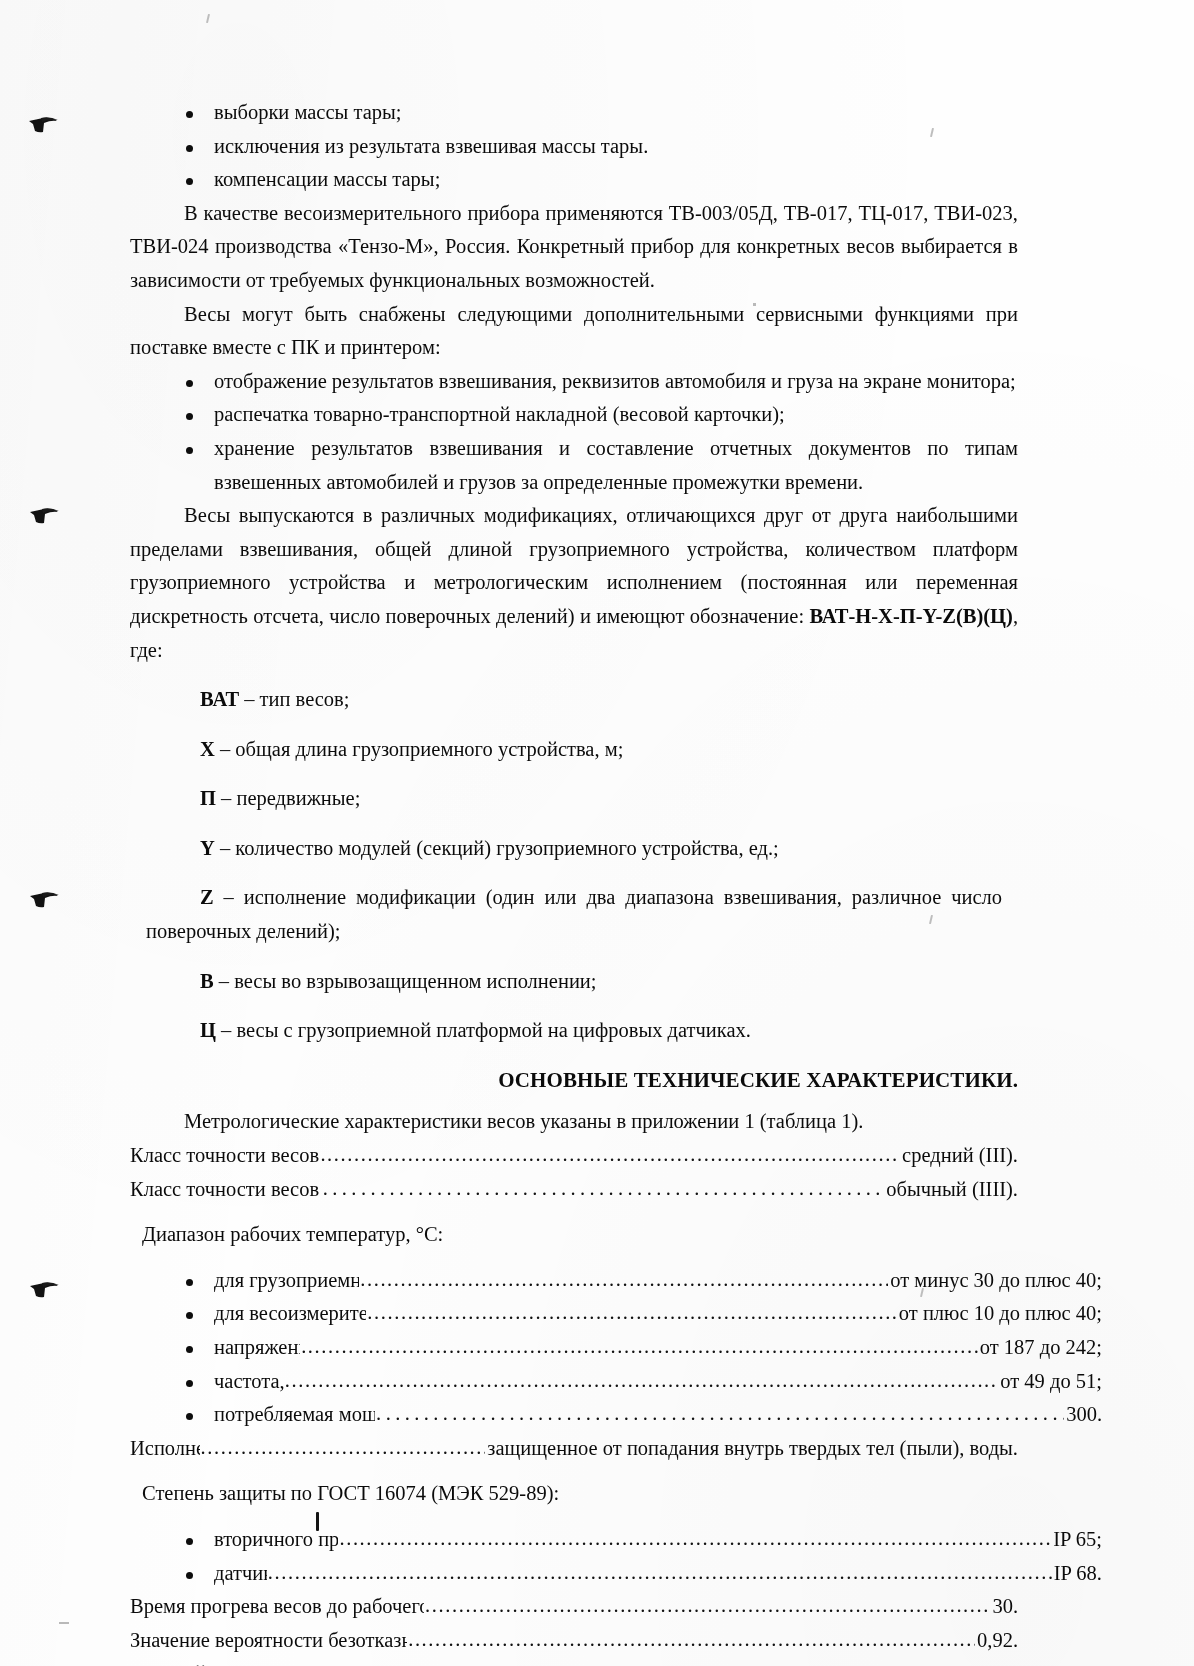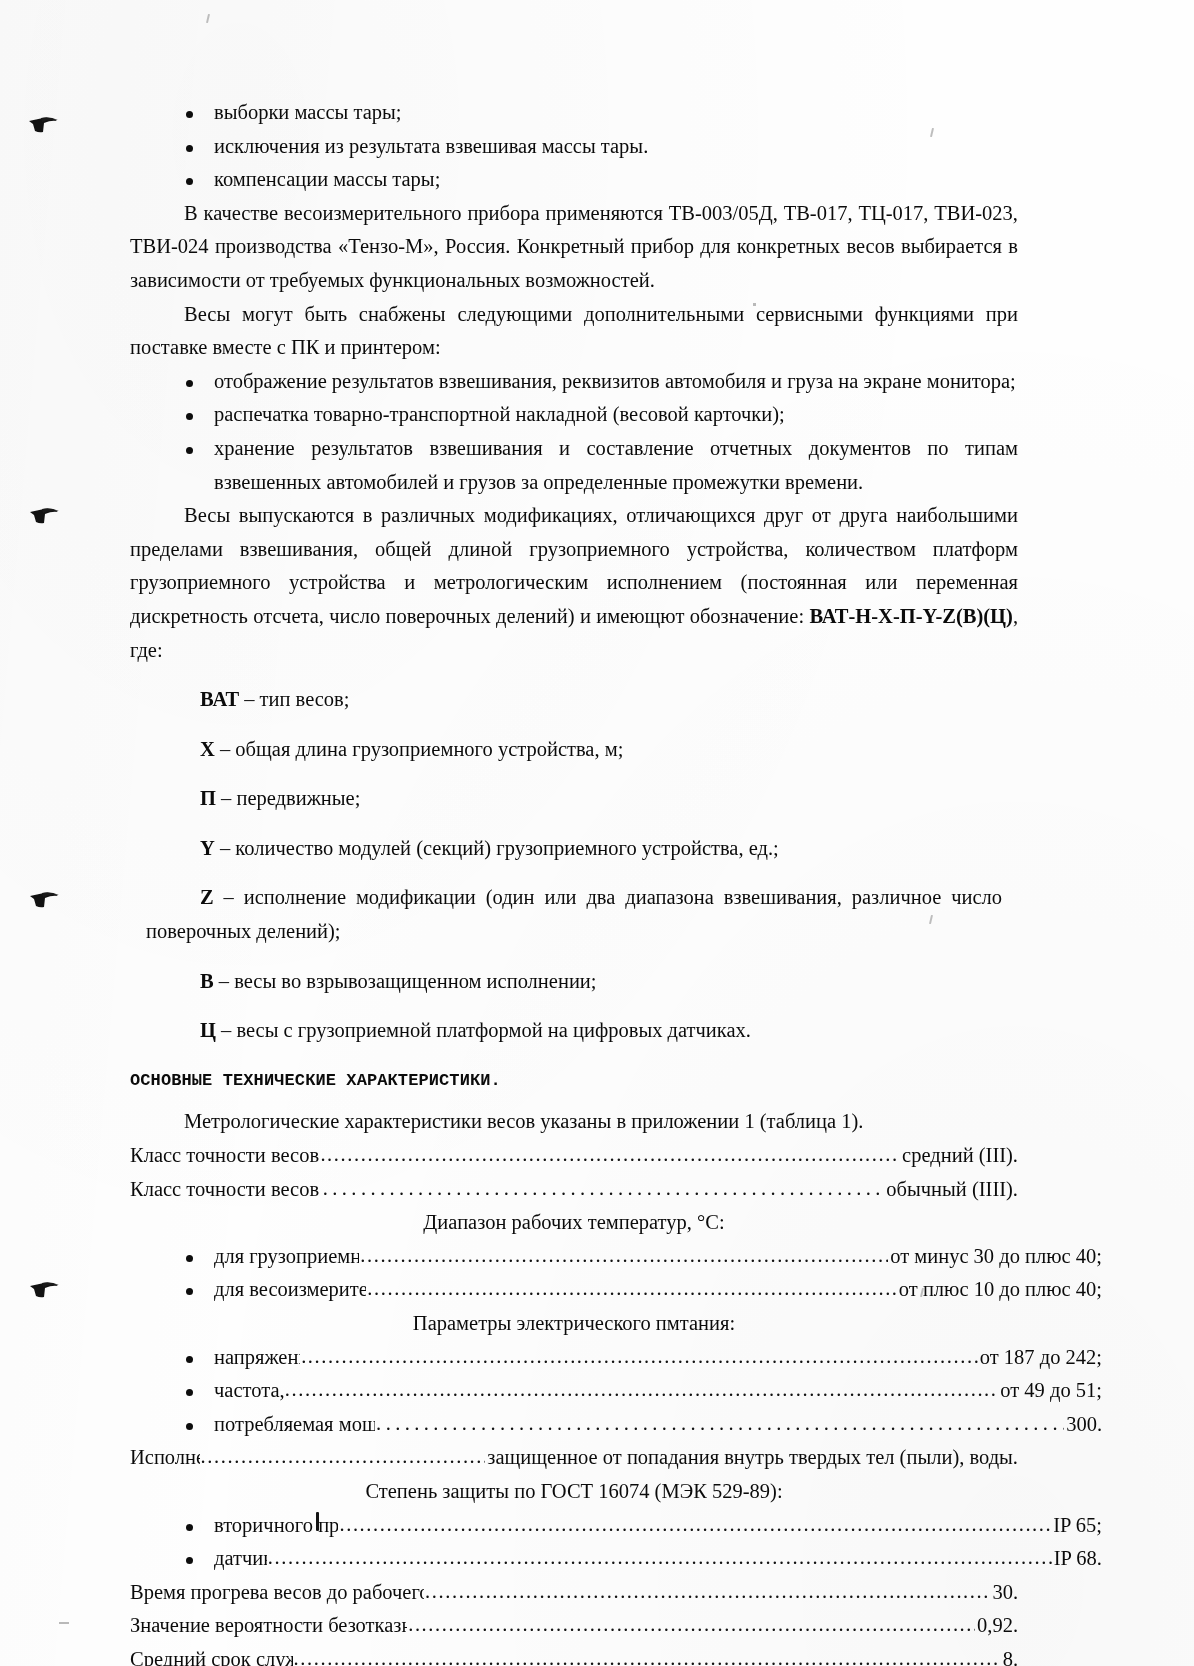--- a/index.html
+++ b/index.html
@@ -84,25 +84,24 @@
     text-indent: 54px;
     text-align: justify;
   }
   .bold {
     font-weight: bold;
   }
 
   
   h2.section-title {
     margin: 9px 0 8px 0;
-    font-size: 17px;
+    font-size: 21px;
     font-weight: bold;
-    text-align: left;
+    text-align: right;
     letter-spacing: 0.1px;
-    font-family: Liberation Mono, monospace;
   }
 
   
   .spec {
     display: flex;
     align-items: baseline;
     width: 100%;
     white-space: nowrap;
   }
   .spec .label {
@@ -139,22 +138,22 @@
     height: 7px;
     background: #0d0d0d;
     border-radius: 50%;
   }
   
   .spec.sparse .leader {
     letter-spacing: 4.4px;
   }
 
   .row-plain {
-    margin: 0;
-    text-align: center;
+    margin: 12px;
+    text-align: left;
   }
 
   
   .artifact {
     position: absolute;
     width: 34px;
     height: 22px;
     pointer-events: none;
   }
   .artifact svg { display: block; }
@@ -275,21 +274,20 @@
       <span class="leader"></span>
       <span class="value">от минус 30 до плюс 40;</span>
     </div>
 
     <div class="spec indent">
       <span class="label">для весоизмерительного прибора </span>
       <span class="leader"></span>
       <span class="value">от плюс 10 до плюс 40;</span>
     </div>
 
-    <p class="row-plain">Параметры электрического пмтания:</p>
 
     <div class="spec indent">
       <span class="label">напряжение, В</span>
       <span class="leader"></span>
       <span class="value"> от 187 до 242;</span>
     </div>
 
     <div class="spec indent">
       <span class="label">частота, Гц</span>
       <span class="leader"></span>

